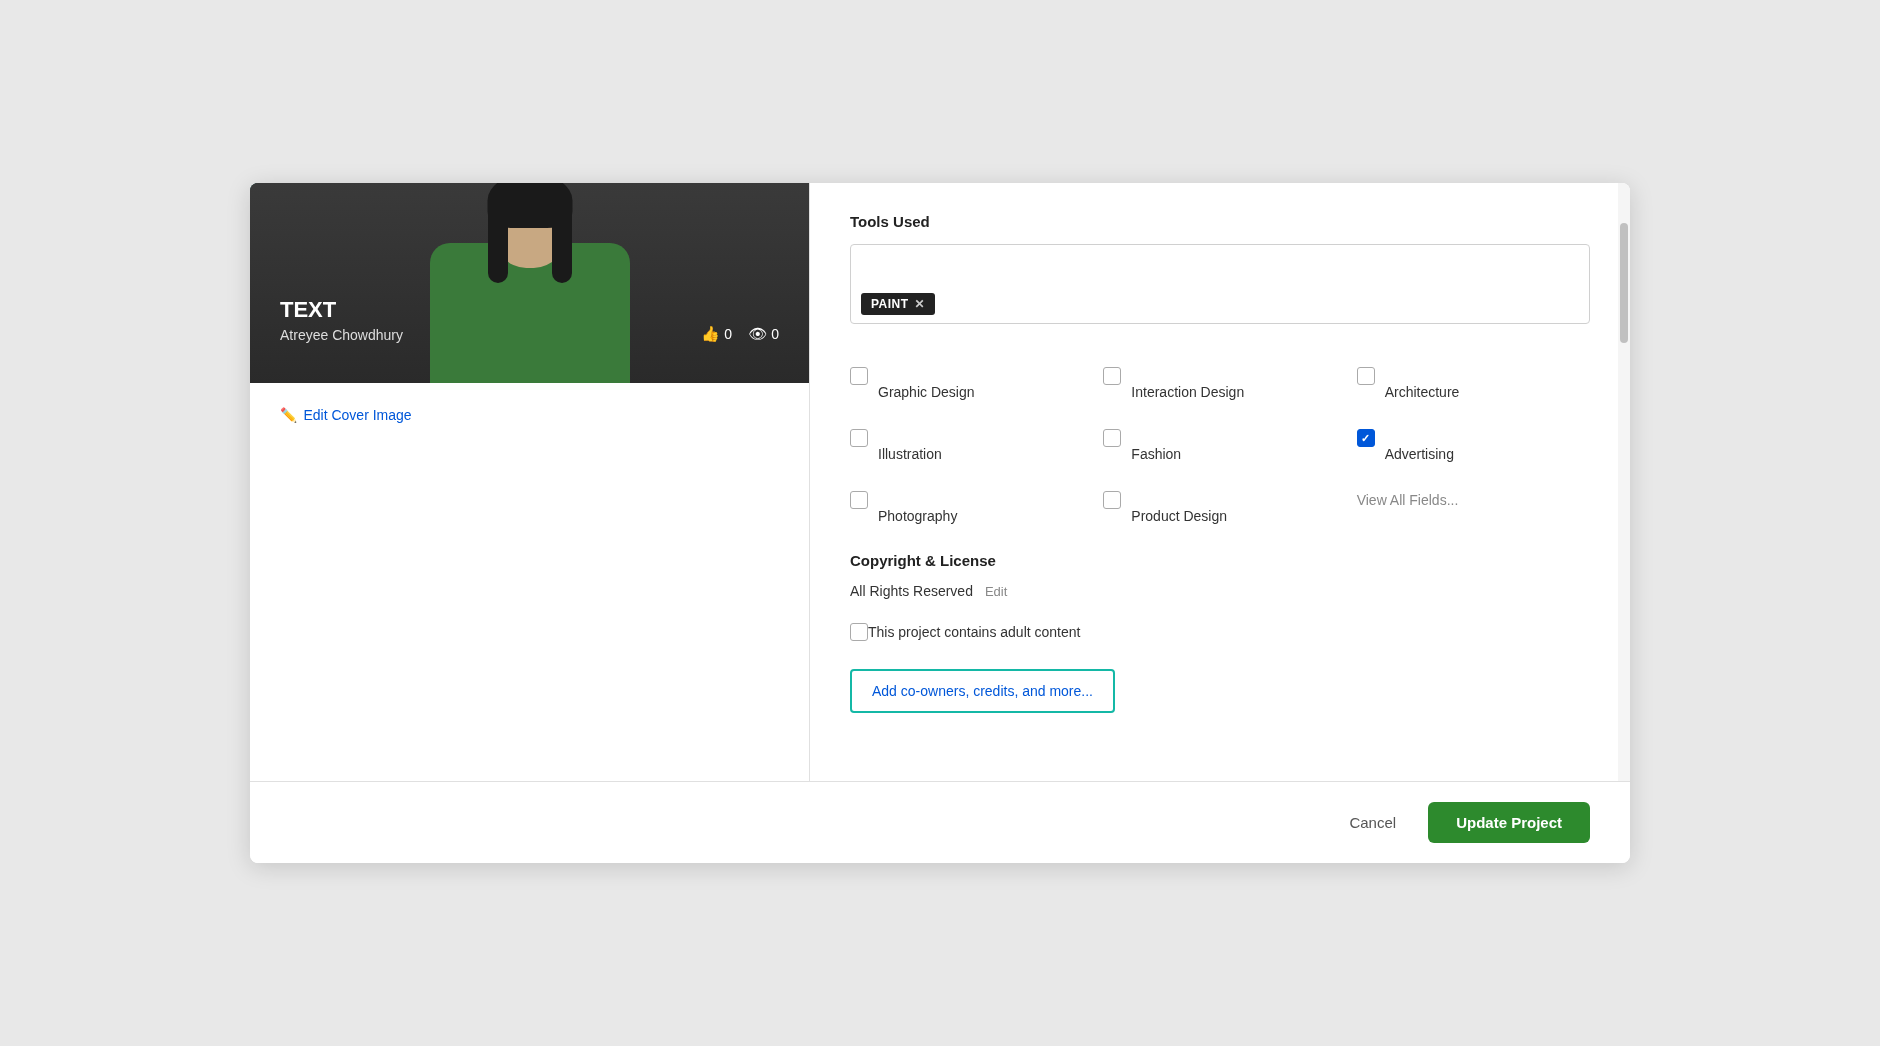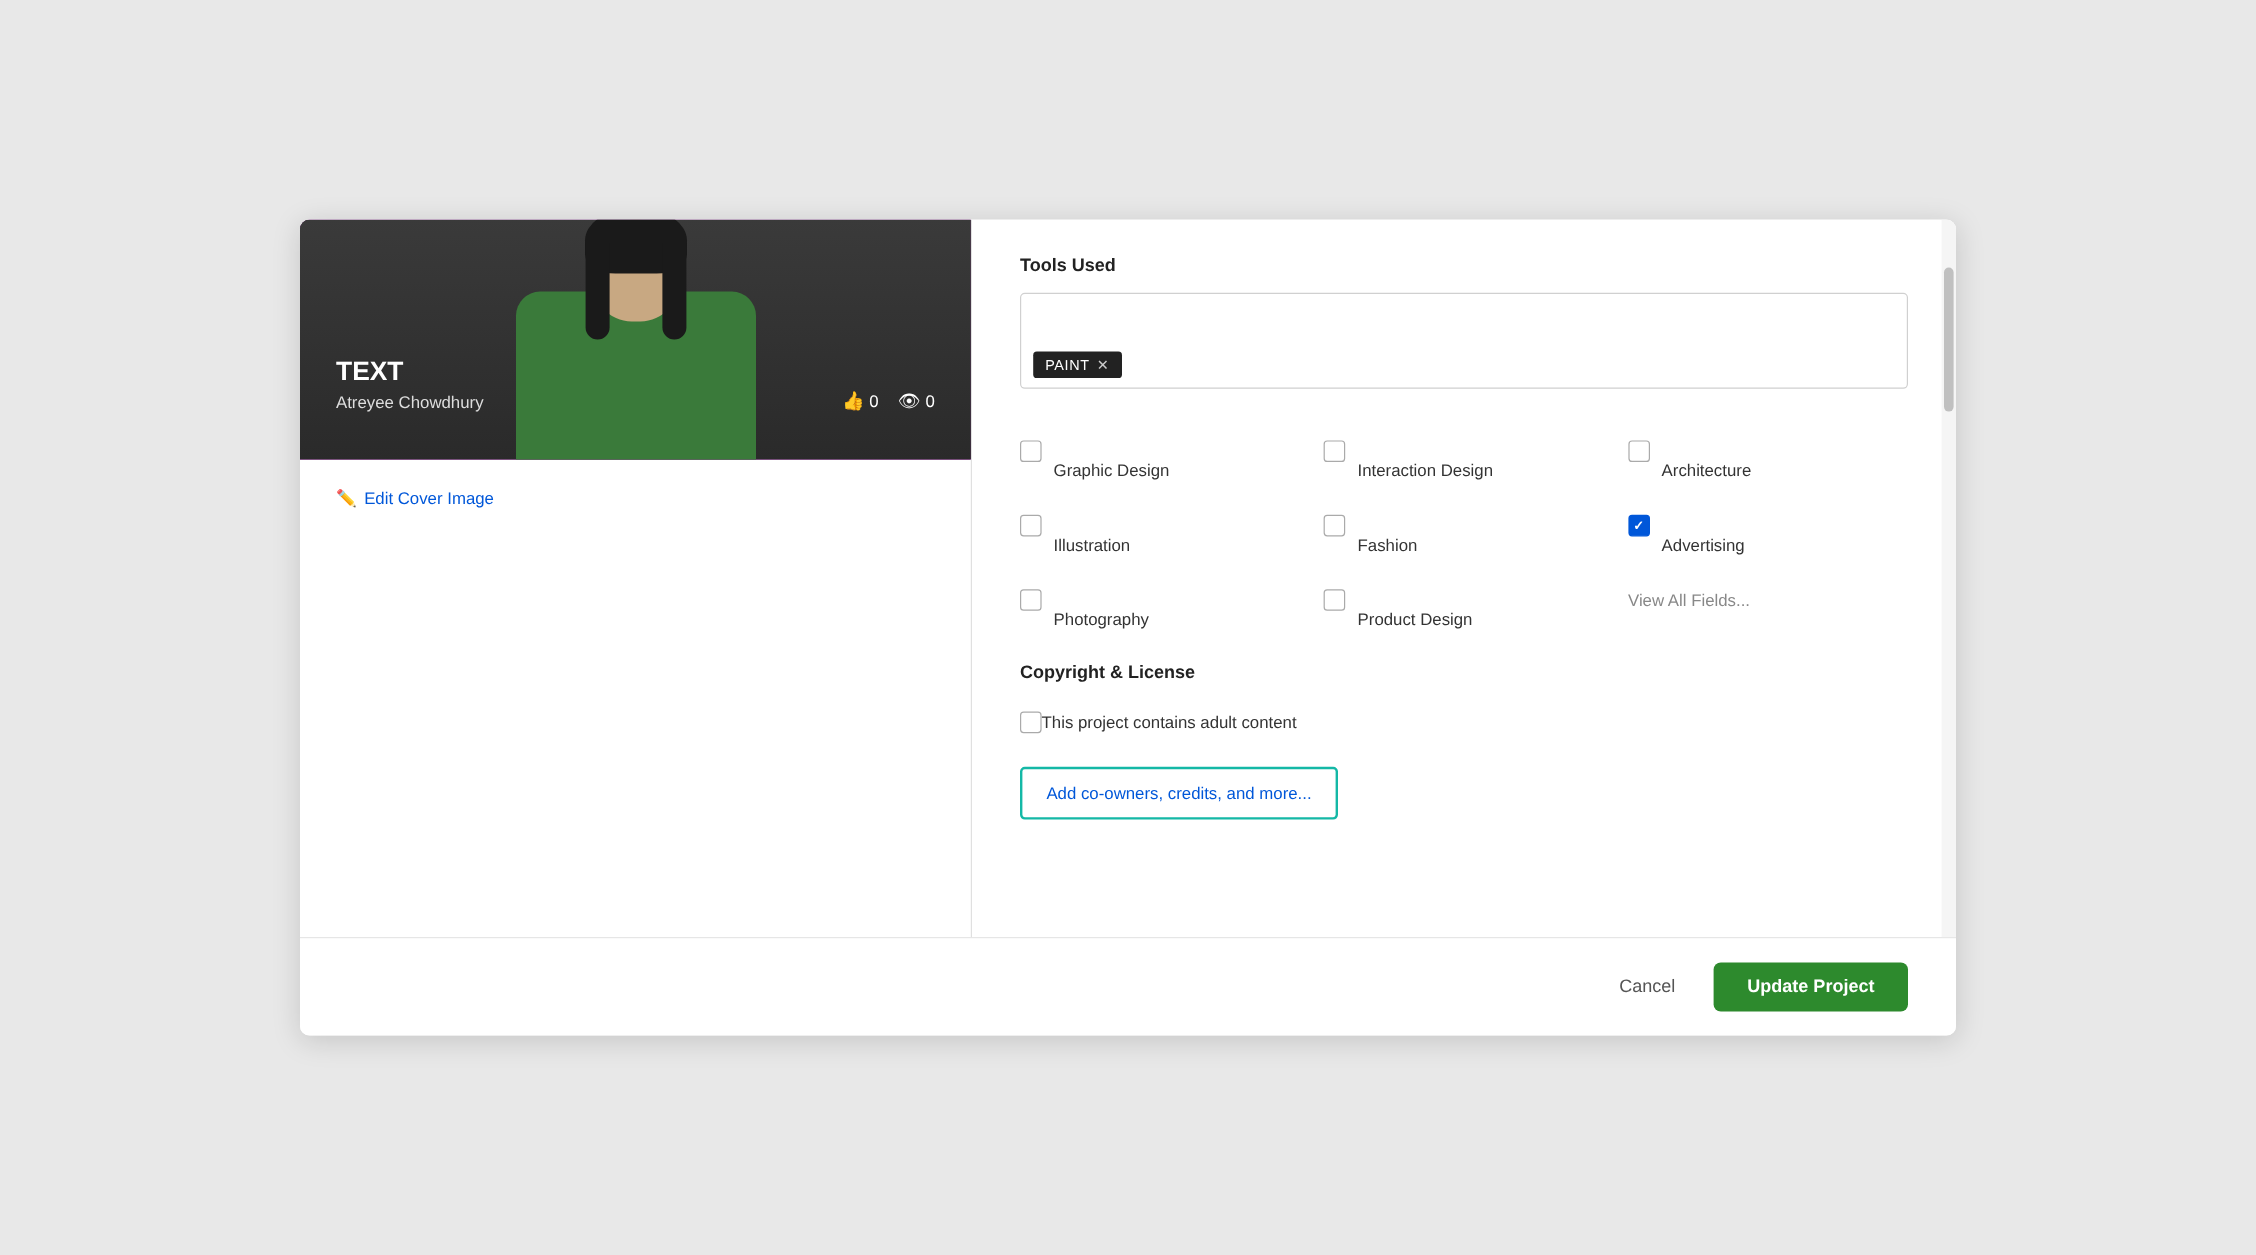--- a/index.html
+++ b/index.html
@@ -30,21 +30,21 @@
     }
     .left-panel {
       width: 560px;
       flex-shrink: 0;
       padding: 0 0 30px 0;
       border-right: 1px solid #e0e0e0;
     }
     .cover-image-area {
       width: 100%;
       height: 200px;
-      background: #a21caf;
+      background: #0f766e;
       position: relative;
       overflow: hidden;
     }
     .cover-image-area::before {
       content: '';
       position: absolute;
       top: 0; left: 0; right: 0; bottom: 0;
       background: linear-gradient(135deg, #4a4a4a 0%, #2a2a2a 100%);
     }
     .cover-overlay-text {
@@ -132,21 +132,21 @@
       flex-wrap: wrap;
       min-height: 46px;
       margin-bottom: 28px;
     }
     .tag-chip {
       background: #222;
       color: #fff;
       padding: 4px 10px;
       border-radius: 3px;
       font-size: 12px;
-      font-weight: 400;
+      font-weight: 700;
       display: flex;
       align-items: center;
       gap: 6px;
       letter-spacing: 0.5px;
       margin-top: 40px;
     }
     .tag-chip .remove-btn {
       cursor: pointer;
       font-size: 12px;
       color: #ccc;
@@ -371,20 +371,24 @@
           <span class="category-label">Product Design</span>
         </div>
         <div class="category-item">
           <span class="view-all-link">View All Fields...</span>
         </div>
       </div>
 
       
       <div class="copyright-section">
         <div class="section-title">Copyright &amp; License</div>
+        <div class="copyright-row">
+          <span class="copyright-value">All Rights Reserved</span>
+          <span class="edit-link">Edit</span>
+        </div>
       </div>
 
       
       <div class="content-section">
         <div class="content-checkbox-row">
           <div class="checkbox"></div>
           <span class="content-checkbox-label">This project contains adult content</span>
         </div>
       </div>
 

